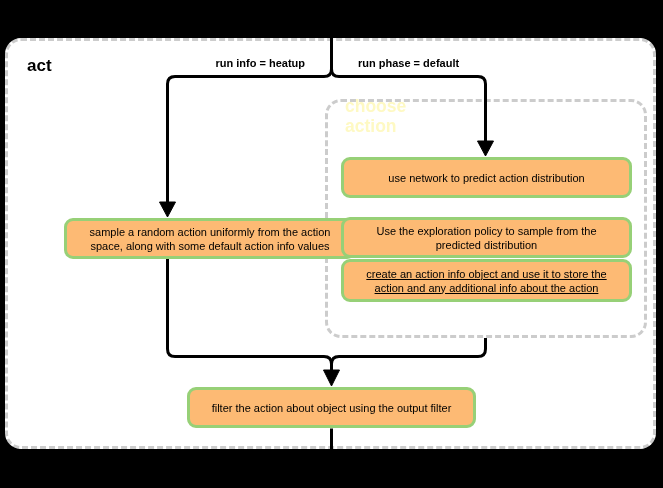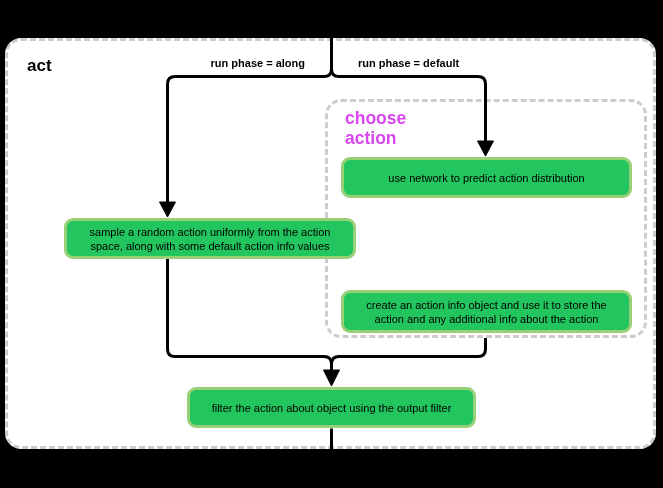--- a/index.html
+++ b/index.html
@@ -64,49 +64,49 @@
     height: 239px;
     border: 3px dashed #cccccc;
     border-radius: 16px;
     box-sizing: border-box;
     background: #ffffff;
     z-index: 1;
   }
   .group-title {
     position: absolute;
     left: 345px;
-    top: 108px;
+    top: 96px;
     font-size: 17.5px;
     line-height: 20px;
     font-weight: bold;
-    color: #d946ef;
+    color: #fef9c3;
     white-space: pre-line;
     z-index: 3;
   }
   .node {
     position: absolute;
     box-sizing: border-box;
-    background: #22c55e;
+    background: #fdba74;
     border: 3px solid #97d077;
     border-radius: 9px;
     display: flex;
     align-items: center;
     justify-content: center;
     text-align: center;
     font-size: 11px;
     line-height: 14px;
     color: #000000;
     white-space: pre-line;
     z-index: 3;
     padding: 2px 6px;
   }
   .node.sample   { left: 20px;  top: 218px; width: 292px; height: 41px; margin-left: 44px; }
   .node.network  { left: 341px; top: 157px; width: 291px; height: 41px; }
   .node.explore  { left: 341px; top: 217px; width: 291px; height: 41px; }
-  .node.create   { left: 341px; top: 290px; width: 291px; height: 43px; }
+  .node.create   { left: 341px; top: 259px; width: 291px; height: 43px; text-decoration: underline; }
   .node.filter   { left: 187px; top: 387px; width: 289px; height: 41px; }
   svg.overlay {
     position: absolute;
     left: 0;
     top: 0;
     width: 663px;
     height: 488px;
     z-index: 2;
     pointer-events: none;
   }
@@ -125,21 +125,21 @@
 </style>
 </head>
 <body>
 
 <div class="stage">
 
   <div class="container"></div>
 
   <div class="act-title">act</div>
 
-  <div class="branch-label heatup">run phase = along</div>
+  <div class="branch-label heatup">run info = heatup</div>
   <div class="branch-label training">run phase = default</div>
 
   <div class="group"></div>
   <div class="group-title">choose
 action</div>
 
   <svg class="overlay" viewBox="0 0 663 488">
     <path d="M331.5 0 L331.5 69 Q331.5 76.5 324 76.5 L175 76.5 Q167.5 76.5 167.5 84 L167.5 203"></path>
     <polygon points="159.5,202 175.5,202 167.5,217"></polygon>
 
@@ -149,17 +149,19 @@
     <path d="M167.5 259 L167.5 349 Q167.5 356.5 175 356.5 L324 356.5 Q331.5 356.5 331.5 364 L331.5 371"></path>
     <path d="M485.5 338 L485.5 349 Q485.5 356.5 478 356.5 L339 356.5 Q331.5 356.5 331.5 364 L331.5 371"></path>
     <polygon points="323.5,370 339.5,370 331.5,386"></polygon>
 
     <path d="M331.5 428.5 L331.5 452"></path>
   </svg>
 
   <div class="node sample">sample a random action uniformly from the action
 space, along with some default action info values</div>
   <div class="node network">use network to predict action distribution</div>
+  <div class="node explore">Use the exploration policy to sample from the
+predicted distribution</div>
   <div class="node create">create an action info object and use it to store the
 action and any additional info about the action</div>
   <div class="node filter">filter the action about object using the output filter</div>
 
 </div>
 
 </body></html>

